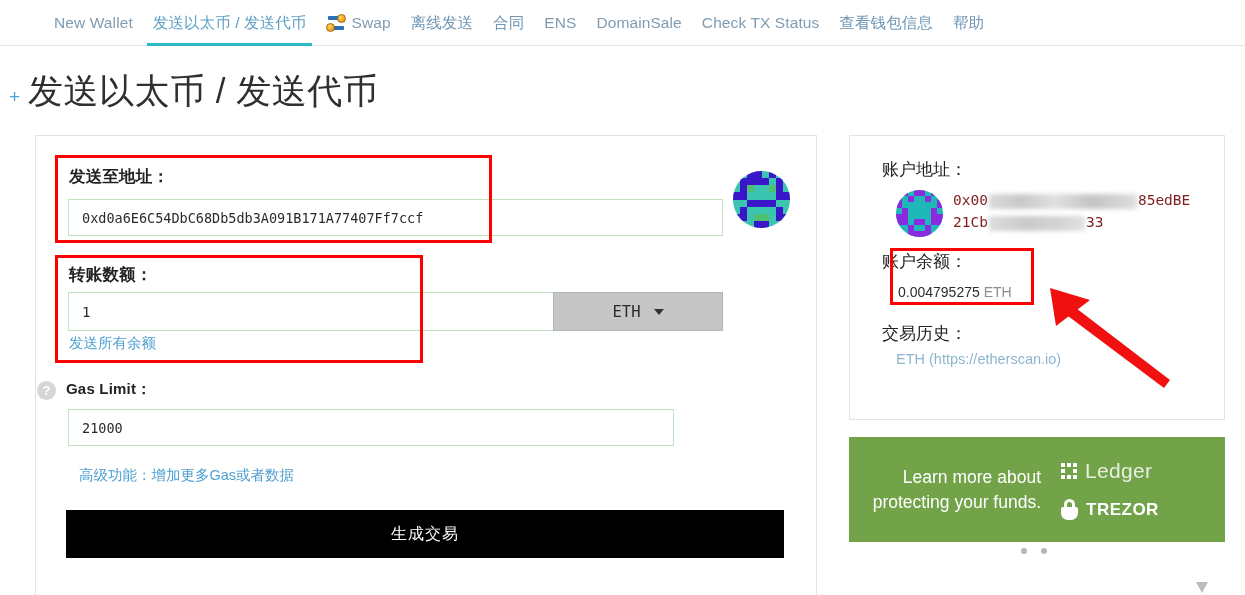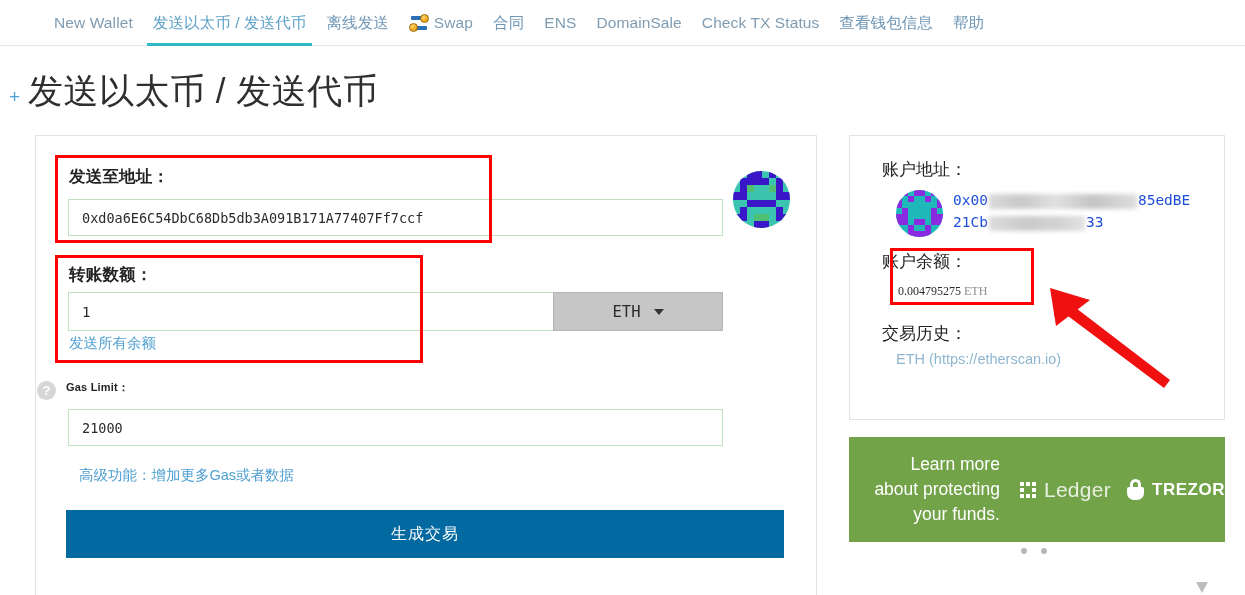--- a/index.html
+++ b/index.html
@@ -163,32 +163,32 @@
 
   
   #help-icon {
     position: absolute; left: 37px; top: 381px;
     width: 19px; height: 19px; border-radius: 50%;
     background: #d6d6d6; color: #ffffff;
     font-size: 13px; font-weight: bold;
     display: flex; align-items: center; justify-content: center;
     cursor: pointer;
   }
-  #gas-label { position: absolute; left: 66px; top: 380px; font-size: 11px; }
-  #gas-input-wrap { position: absolute; left: 68px; top: 409px; width: 655px; }
+  #gas-label { position: absolute; left: 66px; top: 380px; font-size: 15px; }
+  #gas-input-wrap { position: absolute; left: 68px; top: 409px; width: 606px; }
   #advanced-link {
     position: absolute; left: 79px; top: 466px;
     font-size: 14.5px; color: #4e9fd1; cursor: pointer;
   }
 
   
   #generate-btn {
     position: absolute; left: 66px; top: 510px;
     width: 718px; height: 48px;
-    background: #0369a1;
+    background: #000000;
     color: #ffffff;
     font-size: 16px;
     display: flex; align-items: center; justify-content: center;
     border: none; cursor: pointer;
     letter-spacing: 1px;
   }
 
   
   #sidebar {
     position: absolute; left: 849px; top: 135px;
@@ -197,42 +197,42 @@
     border: 1px solid #e3e3e3;
   }
   #acct-addr-label { position: absolute; left: 882px; top: 158px; font-size: 17px; color: #222; }
   #identicon-side {
     position: absolute; left: 896px; top: 190px;
     width: 47px; height: 47px; border-radius: 50%; overflow: hidden;
   }
   #addr-lines {
     position: absolute; left: 953px; top: 189px;
     font-family: "DejaVu Sans Mono", "Liberation Mono", monospace;
-    font-size: 14.5px; color: #1d4ed8; line-height: 22px;
+    font-size: 14.5px; color: #7f1d1d; line-height: 22px;
   }
   .addr-line { position: relative; white-space: nowrap; }
   .blur-a {
     display: inline-block; vertical-align: middle;
     width: 148px; height: 15px;
     background: linear-gradient(90deg,#d9d9d9 0%,#c9c9c9 22%,#e0e0e0 45%,#c4c4c4 70%,#dedede 100%);
     filter: blur(2px);
     margin: 0 1px;
   }
   .blur-b {
     display: inline-block; vertical-align: middle;
     width: 96px; height: 15px;
     background: linear-gradient(90deg,#dcdcdc 0%,#cacaca 40%,#d4d4d4 75%,#e2e2e2 100%);
     filter: blur(2px);
     margin: 0 1px;
   }
   #balance-label { position: absolute; left: 882px; top: 250px; font-size: 17px; color: #222; }
   #balance-value {
     position: absolute; left: 898px; top: 284px;
-    font-family: Liberation Serif, serif;
-    font-size: 12px; color: #2b2b2b;
+    font-family: Liberation Sans, sans-serif;
+    font-size: 14px; color: #2b2b2b;
   }
   #balance-value .unit { color: #8d8d8d; }
   #history-label { position: absolute; left: 882px; top: 322px; font-size: 17px; color: #222; }
   #history-links {
     position: absolute; left: 896px; top: 349px;
     font-size: 14.5px; color: #8eb6cf; line-height: 21px;
   }
   #history-links div { cursor: pointer; }
 
   
@@ -245,21 +245,21 @@
   #promo-text {
     width: 206px;
     text-align: right;
     color: #ffffff;
     font-size: 17.5px;
     line-height: 25px;
     padding-right: 14px;
     padding-left: 14px;
   }
   #promo-brands {
-    display: flex; flex-direction: row; gap: 16px;
+    display: flex; flex-direction: column; gap: 16px;
     padding-left: 6px;
   }
   .brand { display: flex; align-items: center; gap: 8px; color: #ffffff; }
   .ledger-glyph {
     display: inline-grid;
     grid-template-columns: repeat(3, 4px);
     grid-template-rows: repeat(3, 4px);
     gap: 2px;
   }
   .ledger-glyph i { background: #ffffff; display:block; }
@@ -306,31 +306,31 @@
 
 <div id="page">
 
   <div id="navbar">
     <div class="nav-item">
       <span>New Wallet</span>
     </div>
     <div class="nav-item cn active">
       <span>发送以太币 / 发送代币</span>
     </div>
-    <div class="nav-item cn">
-      <span>离线发送</span>
-    </div>
     <div class="nav-item">
       <span class="swap-icon">
         <span class="arr a1"></span>
           <span class="arr a2"></span>
         <span class="coin c1"></span>
           <span class="coin c2"></span>
       </span>
       <span>Swap</span>
+    </div>
+    <div class="nav-item cn">
+      <span>离线发送</span>
     </div>
     <div class="nav-item cn">
       <span>合同</span>
     </div>
     <div class="nav-item">
       <span>ENS</span>
     </div>
     <div class="nav-item">
       <span>DomainSale</span>
     </div>

